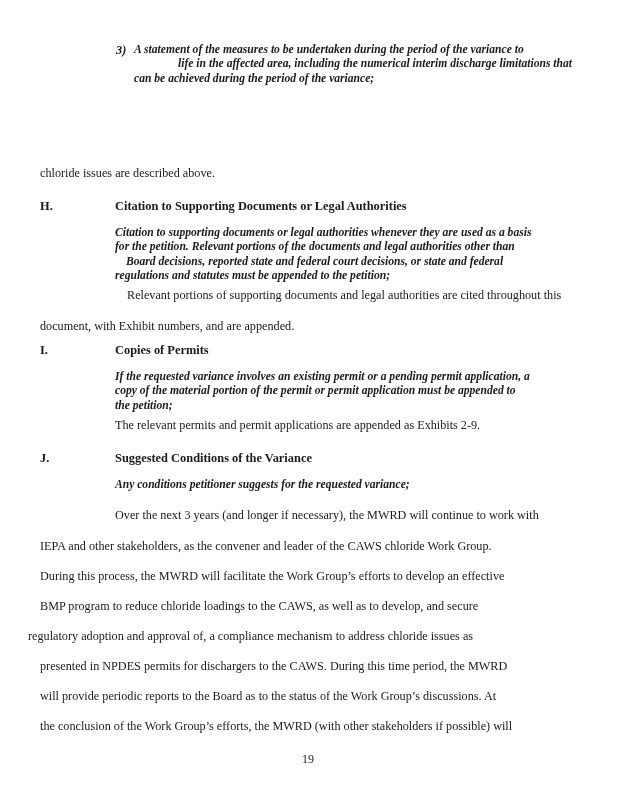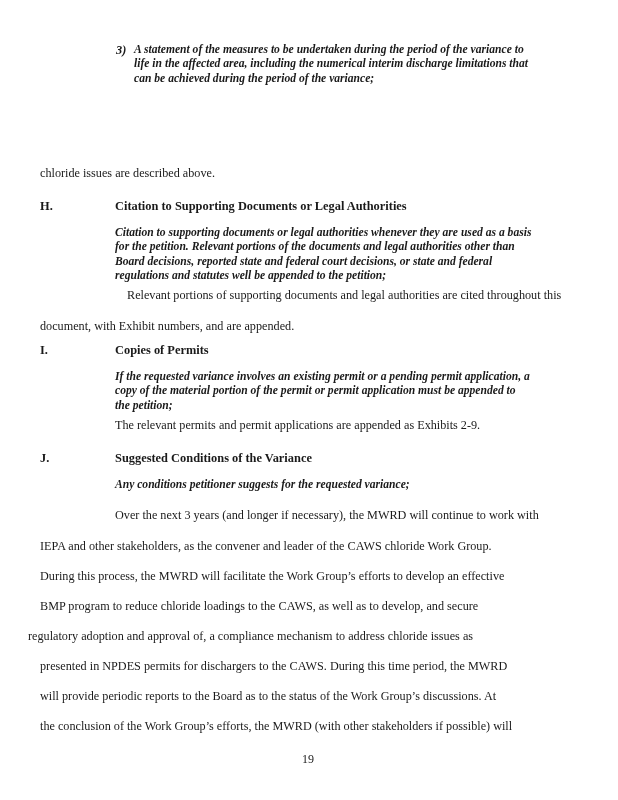--- a/index.html
+++ b/index.html
@@ -14,33 +14,33 @@
   .pn { font-size: 12px; }
 </style>
 </head>
 <body>
 
 <div class="page">
 
   <span class="abs label" style="left:116px; top:43px; font-style:italic;">3)</span>
   <div class="abs" style="left:134px; top:43px;">
     <div class="bi" style="white-space:nowrap;">A statement of the measures to be undertaken during the period of the variance to</div>
-    <div class="bi" style="white-space:nowrap;">life in the affected area, including the numerical interim discharge limitations that</div>
+    <div class="bi" style="white-space:nowrap;margin-left:44px;">life in the affected area, including the numerical interim discharge limitations that</div>
     <div class="bi" style="white-space:nowrap;">can be achieved during the period of the variance;</div>
   </div>
 
   <span class="abs body" style="left:40px; top:166px;">chloride issues are described above.</span>
 
   <span class="abs head" style="left:40px; top:199px;">H.</span>
   <span class="abs head" style="left:115px; top:199px;">Citation to Supporting Documents or Legal Authorities</span>
   <div class="abs" style="left:115px; top:226px;">
     <div class="bi" style="white-space:nowrap;">Citation to supporting documents or legal authorities whenever they are used as a basis</div>
     <div class="bi" style="white-space:nowrap;">for the petition.  Relevant portions of the documents and legal authorities other than</div>
-    <div class="bi" style="white-space:nowrap;">Board decisions, reported state and federal court decisions, or state and federal</div>
-    <div class="bi" style="white-space:nowrap;">regulations and statutes well be appended to the petition;</div>
+    <div class="bi" style="white-space:nowrap;margin-left:11px;">Board decisions, reported state and federal court decisions, or state and federal</div>
+    <div class="bi" style="white-space:nowrap;">regulations and statutes must be appended to the petition;</div>
   </div>
   <span class="abs body" style="left:115px; top:288px;margin-left:12px;">Relevant portions of supporting documents and legal authorities are cited throughout this</span>
   <span class="abs body" style="left:40px; top:319px;">document, with Exhibit numbers, and are appended.</span>
 
   <span class="abs head" style="left:40px; top:343px;">I.</span>
   <span class="abs head" style="left:115px; top:343px;">Copies of Permits</span>
   <div class="abs" style="left:115px; top:370px;">
     <div class="bi" style="white-space:nowrap;">If the requested variance involves an existing permit or a pending permit application, a</div>
     <div class="bi" style="white-space:nowrap;">copy of the material portion of the permit or permit application must be appended to</div>
     <div class="bi" style="white-space:nowrap;">the petition;</div>

